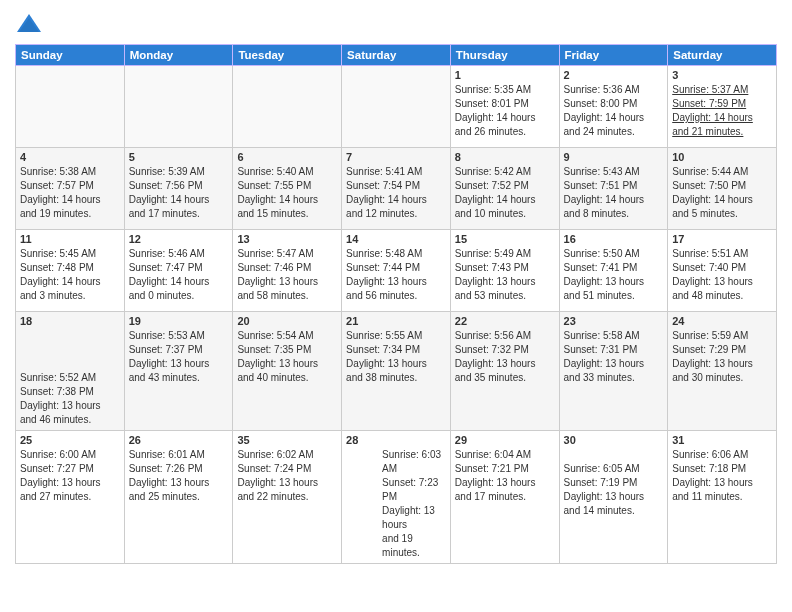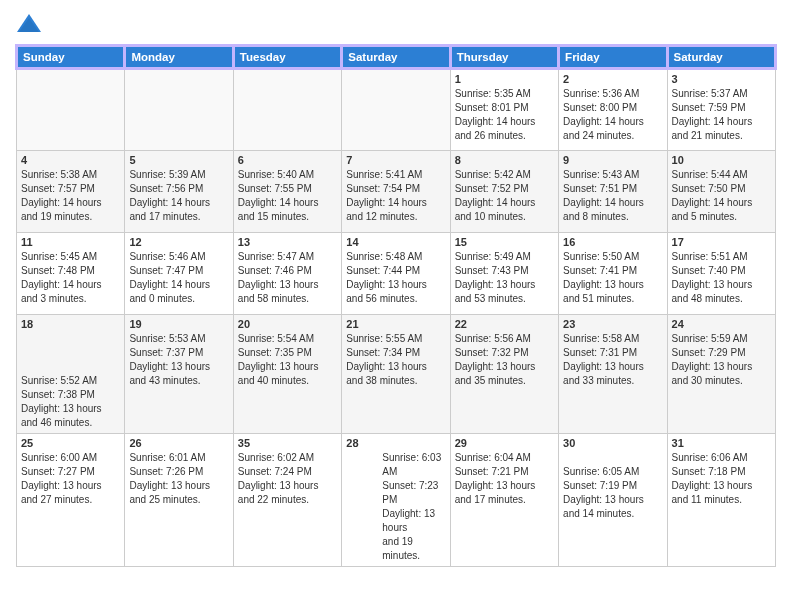--- a/index.html
+++ b/index.html
@@ -62,21 +62,21 @@
       width: 100%;
       border-collapse: collapse;
       table-layout: fixed;
     }
     .calendar th {
       background: #2c7fd4;
       color: #fff;
       font-size: 11.5px;
       font-weight: bold;
       padding: 4px 5px;
-      border: 3px solid #c4b5fd;
+      border: 1px solid #c4b5fd;
       text-align: left;
     }
     .calendar td {
       border: 1px solid #ccc;
       vertical-align: top;
       padding: 3px 4px;
       font-size: 9.5px;
       color: #333;
       height: 82px;
       width: calc(100%/7);
@@ -150,21 +150,21 @@
           </td>
           <td>
             <span class="day-num">2</span>
             <div class="day-info" style="white-space: pre-line;">Sunrise: 5:36 AM
 Sunset: 8:00 PM
 Daylight: 14 hours
 and 24 minutes.</div>
           </td>
           <td>
             <span class="day-num">3</span>
-            <div class="day-info" style="white-space: pre-line;">Sunrise: 5:37 AM
+            <div class="day-info" style="white-space: pre-line; text-decoration: underline;">Sunrise: 5:37 AM
 Sunset: 7:59 PM
 Daylight: 14 hours
 and 21 minutes.</div>
           </td>
         </tr>
         <tr>
           <td>
             <span class="day-num">4</span>
             <div class="day-info" style="white-space: pre-line;">Sunrise: 5:38 AM
 Sunset: 7:57 PM

